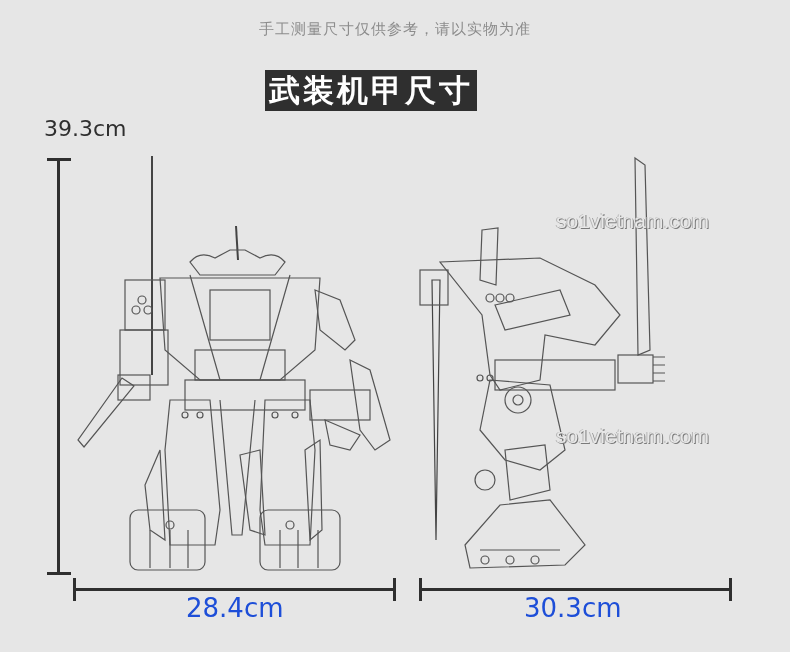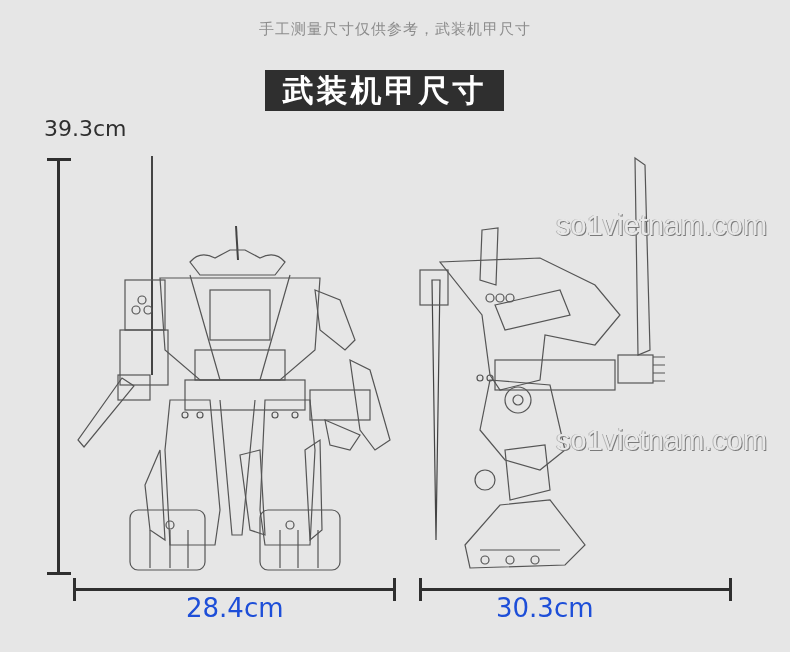--- a/index.html
+++ b/index.html
@@ -1,33 +1,33 @@
 <!DOCTYPE html>
 <html><head>
 <meta charset="utf-8">
 <style>
   html, body { margin:0; padding:0; }
   body { width:790px; height:652px; background:#e6e6e6; position:relative; overflow:hidden;
          font-family:"DejaVu Sans", sans-serif; color:#2f2f2f; }
   .note { position:absolute; top:20px; left:0; width:790px; text-align:center; font-size:15px;
           color:#8c8c8c; letter-spacing:1px; }
-  .title { position:absolute; left:265px; top:70px; width:239px; height:41px; background:#2f2f2f;
+  .title { position:absolute; left:265px; top:70px; width:212px; height:41px; background:#2f2f2f;
            color:#ffffff; font-size:31px; line-height:41px; text-align:center; letter-spacing:3px; font-weight:bold; }
   .dim-label { position:absolute; font-size:26px; color:#1d4ed8; }
   .h-label { position:absolute; left:44px; top:116px; font-size:22px; color:#2f2f2f; }
   .line { position:absolute; background:#2f2f2f; }
-  .wm { position:absolute; font-family:"Liberation Sans", sans-serif; font-size:29px; color:#e8e8e8;
+  .wm { position:absolute; font-family:"Liberation Sans", sans-serif; font-size:21px; color:#e8e8e8;
         text-shadow: 1px 1px 0 #7a7a7a, -1px 0 0 #b5b5b5; letter-spacing:0px; }
   svg.robot { position:absolute; }
   svg.robot * { fill:none; stroke:#555; stroke-width:1.2; }
 </style>
 </head>
 <body>
 
-<div class="note">手工测量尺寸仅供参考，武装机甲尺寸</div>
+<div class="note">手工测量尺寸仅供参考，请以实物为准</div>
 <div class="title">武装机甲尺寸</div>
 
 <div class="h-label">39.3cm</div>
 <div>
   <div class="line" style="left:47px;top:158px;width:24px;height:3px;"></div>
   <div class="line" style="left:57px;top:158px;width:3px;height:416px;"></div>
   <div class="line" style="left:47px;top:572px;width:24px;height:3px;"></div>
 </div>
 
 <div>
@@ -35,21 +35,21 @@
   <div class="line" style="left:73px;top:588px;width:322px;height:3px;"></div>
   <div class="line" style="left:393px;top:578px;width:3px;height:23px;"></div>
 </div>
 <div class="dim-label" style="left:186px;top:593px;">28.4cm</div>
 
 <div>
   <div class="line" style="left:419px;top:578px;width:3px;height:23px;"></div>
   <div class="line" style="left:419px;top:588px;width:312px;height:3px;"></div>
   <div class="line" style="left:729px;top:578px;width:3px;height:23px;"></div>
 </div>
-<div class="dim-label" style="left:496px;top:593px;">30.3cm</div>
+<div class="dim-label" style="left:524px;top:593px;">30.3cm</div>
 
 <svg class="robot" style="left:70px;top:150px;" width="340" height="430" viewBox="0 0 340 430">
 
   <line x1="82" y1="6" x2="82" y2="225" style="stroke:#444;stroke-width:2"></line>
   <path d="M52,228 L8,290 L14,297 L64,236 Z"></path>
 
   <line x1="166" y1="76" x2="168" y2="110" style="stroke:#444;stroke-width:2"></line>
 
   <path d="M120,112 Q130,100 145,108 L160,100 L175,100 L190,108 Q205,100 215,112 L205,125 L130,125 Z"></path>
 

